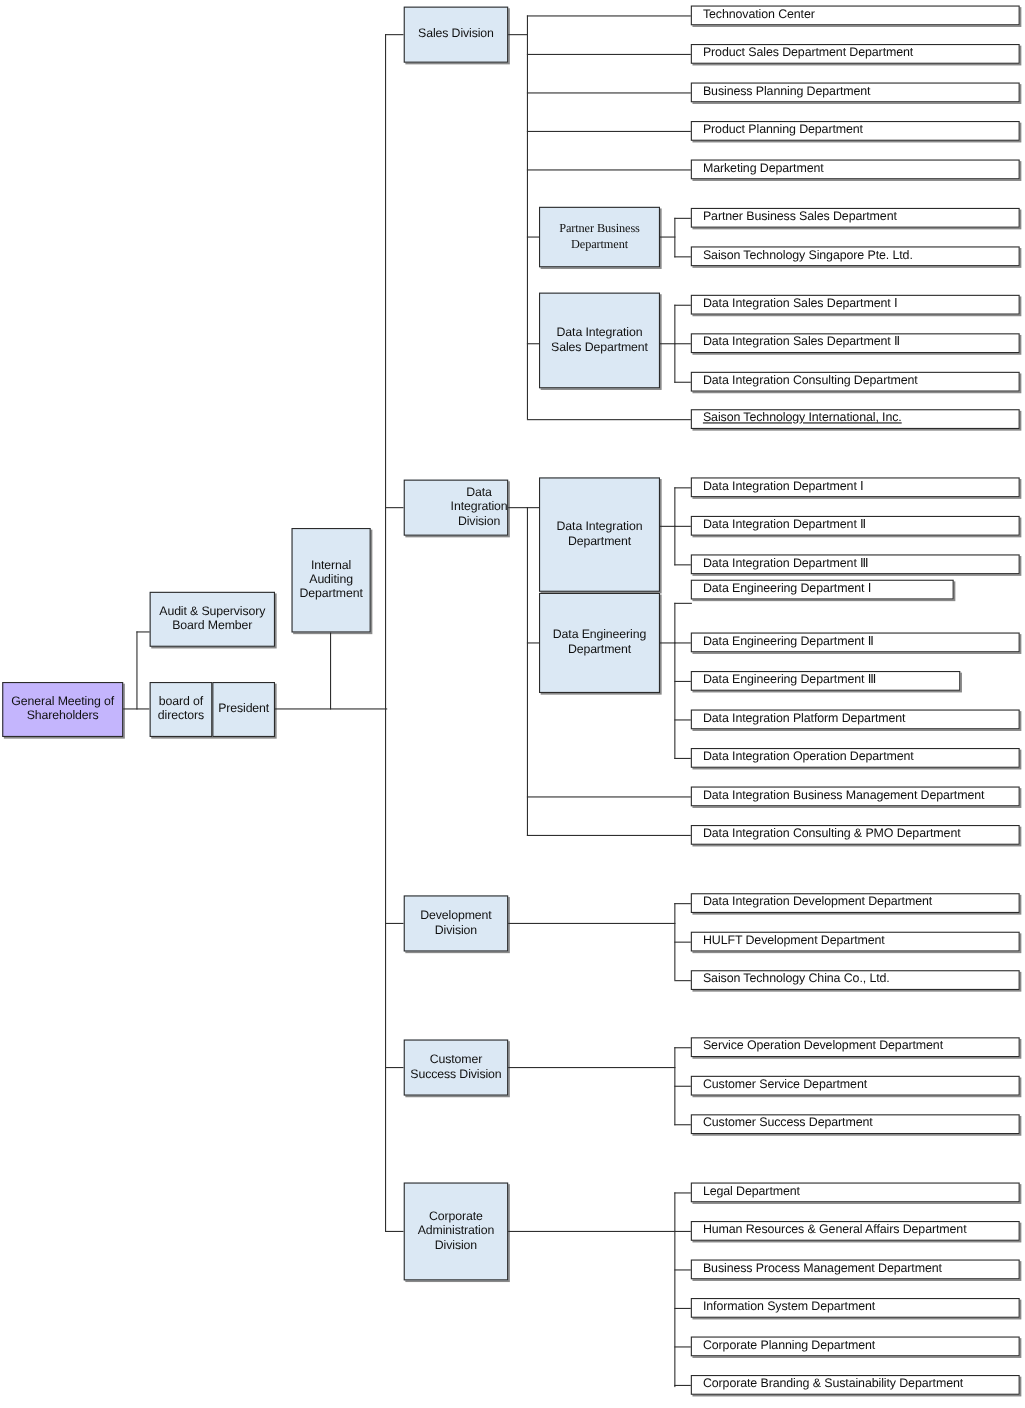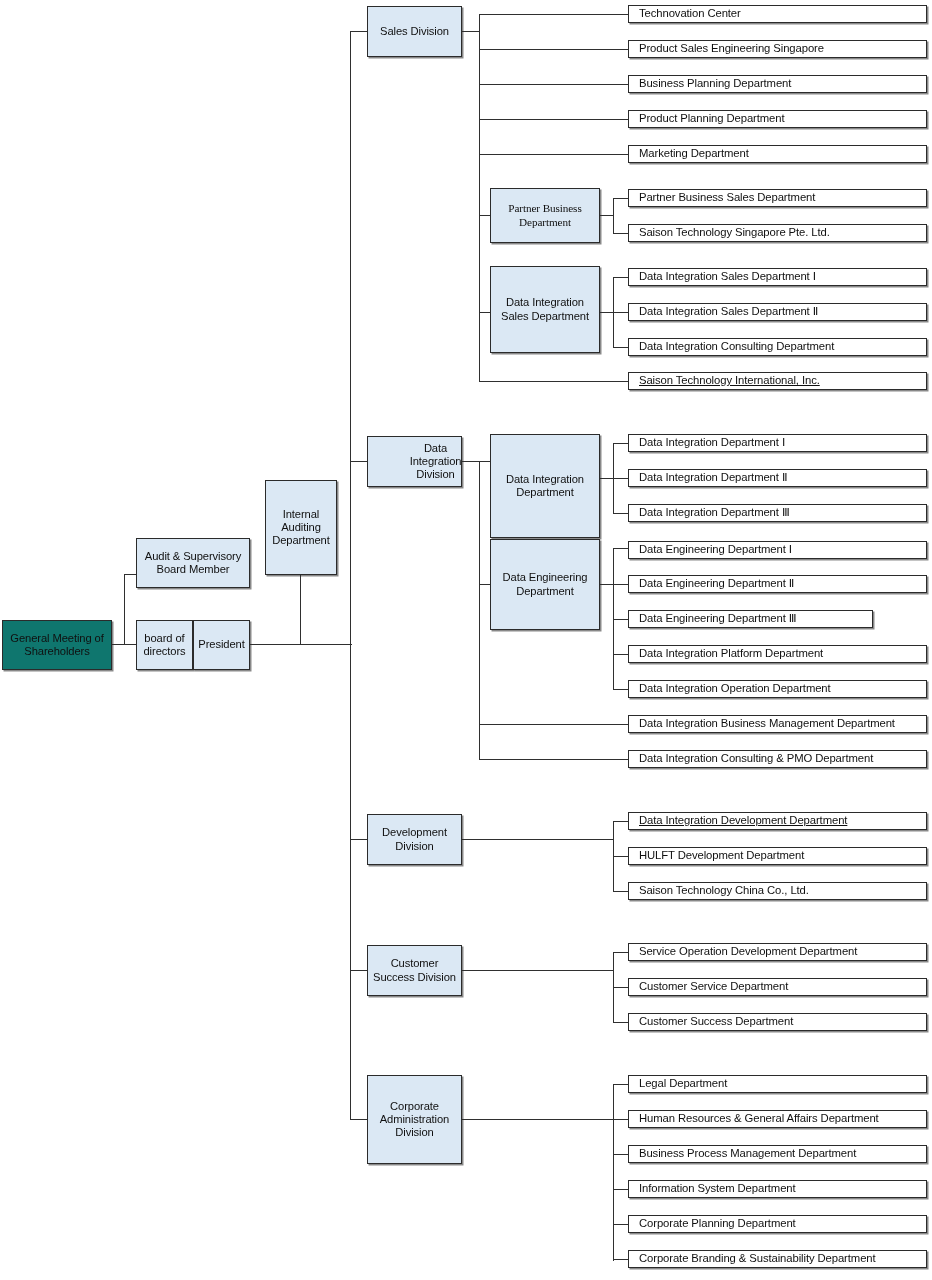--- a/index.html
+++ b/index.html
@@ -26,21 +26,21 @@
     justify-content:center;
     text-align:center;
     line-height:1.18;
     color:#101010;
     box-shadow:1.5px 1.5px 0 0 rgba(40,40,40,0.55);
     font-size:11.2px;
     letter-spacing:-0.1px;
     padding:0 2px;
   }
   .box.blue{background:#dbe8f4;}
-  .box.cream{background:#0f766e;}
+  .box.cream{background:#c4b5fd;}
   .box.leaf{
     justify-content:flex-start;
     text-align:left;
     padding-left:10px;
     font-size:11.3px;
   }
 
   
   .ln{
     position:absolute;
@@ -78,21 +78,21 @@
   <div class="ln h" style="left:350px; top:31px; width:17px;"></div>
   <div class="box blue" style="left:367px; top:6px; width:95px; height:51px;">Sales Division</div>
   <div class="ln h" style="left:462px; top:31px; width:18px;"></div>
 
   <div class="ln v" style="left:479px; top:14px; height:367px;"></div>
 
   <div class="ln h" style="left:479px; top:14px; width:150px;"></div>
   <div class="box leaf" style="left:628px; top:5px; width:299px; height:18px;">Technovation Center</div>
 
   <div class="ln h" style="left:479px; top:49px; width:150px;"></div>
-  <div class="box leaf" style="left:628px; top:40px; width:299px; height:18px;">Product Sales Engineering Singapore</div>
+  <div class="box leaf" style="left:628px; top:40px; width:299px; height:18px;">Product Sales Department Department</div>
 
   <div class="ln h" style="left:479px; top:84px; width:150px;"></div>
   <div class="box leaf" style="left:628px; top:75px; width:299px; height:18px;">Business Planning Department</div>
 
   <div class="ln h" style="left:479px; top:119px; width:150px;"></div>
   <div class="box leaf" style="left:628px; top:110px; width:299px; height:18px;">Product Planning Department</div>
 
   <div class="ln h" style="left:479px; top:154px; width:150px;"></div>
   <div class="box leaf" style="left:628px; top:145px; width:299px; height:18px;">Marketing Department</div>
 
@@ -134,21 +134,21 @@
   <div class="ln h" style="left:613px; top:478px; width:16px;"></div>
   <div class="box leaf" style="left:628px; top:469px; width:299px; height:18px;">Data Integration Department Ⅱ</div>
   <div class="ln h" style="left:613px; top:513px; width:16px;"></div>
   <div class="box leaf" style="left:628px; top:504px; width:299px; height:18px;">Data Integration Department Ⅲ</div>
 
   <div class="ln h" style="left:479px; top:584px; width:12px;"></div>
   <div class="box blue" style="left:490px; top:539px; width:110px; height:91px;">Data Engineering Department</div>
   <div class="ln h" style="left:600px; top:584px; width:14px;"></div>
   <div class="ln v" style="left:613px; top:548px; height:142px;"></div>
   <div class="ln h" style="left:613px; top:548px; width:16px;"></div>
-  <div class="box leaf" style="left:628px; top:541px; width:299px; height:18px;">Data Engineering Department Ⅰ</div>
+  <div class="box leaf" style="left:628px; top:527px; width:239px; height:18px;">Data Engineering Department Ⅰ</div>
   <div class="ln h" style="left:613px; top:584px; width:16px;"></div>
   <div class="box leaf" style="left:628px; top:575px; width:299px; height:18px;">Data Engineering Department Ⅱ</div>
   <div class="ln h" style="left:613px; top:619px; width:16px;"></div>
   <div class="box leaf" style="left:628px; top:610px; width:245px; height:18px;">Data Engineering Department Ⅲ</div>
   <div class="ln h" style="left:613px; top:654px; width:16px;"></div>
   <div class="box leaf" style="left:628px; top:645px; width:299px; height:18px;">Data Integration Platform Department</div>
   <div class="ln h" style="left:613px; top:689px; width:16px;"></div>
   <div class="box leaf" style="left:628px; top:680px; width:299px; height:18px;">Data Integration Operation Department</div>
 
   <div class="ln h" style="left:479px; top:724px; width:150px;"></div>
@@ -156,21 +156,21 @@
 
   <div class="ln h" style="left:479px; top:759px; width:150px;"></div>
   <div class="box leaf" style="left:628px; top:750px; width:299px; height:18px;">Data Integration Consulting &amp; PMO Department</div>
 
   <div class="ln h" style="left:350px; top:839px; width:17px;"></div>
   <div class="box blue" style="left:367px; top:814px; width:95px; height:51px;">Development Division</div>
   <div class="ln h" style="left:462px; top:839px; width:152px;"></div>
   <div class="ln v" style="left:613px; top:821px; height:70px;"></div>
 
   <div class="ln h" style="left:613px; top:821px; width:16px;"></div>
-  <div class="box leaf" style="left:628px; top:812px; width:299px; height:18px;text-decoration:underline;">Data Integration Development Department</div>
+  <div class="box leaf" style="left:628px; top:812px; width:299px; height:18px;">Data Integration Development Department</div>
   <div class="ln h" style="left:613px; top:856px; width:16px;"></div>
   <div class="box leaf" style="left:628px; top:847px; width:299px; height:18px;">HULFT Development Department</div>
   <div class="ln h" style="left:613px; top:891px; width:16px;"></div>
   <div class="box leaf" style="left:628px; top:882px; width:299px; height:18px;">Saison Technology China Co., Ltd.</div>
 
   <div class="ln h" style="left:350px; top:970px; width:17px;"></div>
   <div class="box blue" style="left:367px; top:945px; width:95px; height:51px;">Customer Success Division</div>
   <div class="ln h" style="left:462px; top:970px; width:152px;"></div>
   <div class="ln v" style="left:613px; top:952px; height:71px;"></div>
 

